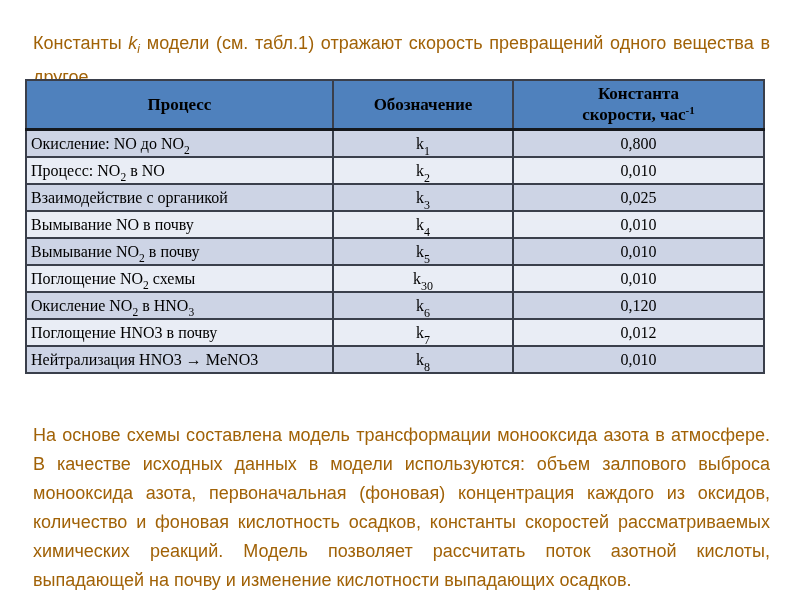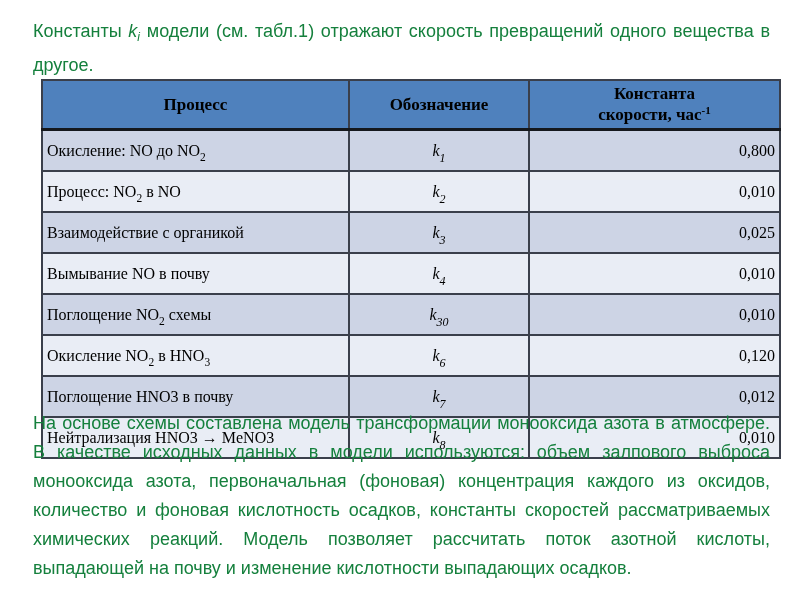--- a/index.html
+++ b/index.html
@@ -20,36 +20,37 @@
     color: var(--text);
   }
   .para {
     position: absolute;
     left: 33px;
     width: 737px;
     font-family: "Liberation Sans", "DejaVu Sans", sans-serif;
     font-size: 18px;
     line-height: 28px;
     text-align: justify;
-    color: #15803d;
+    color: #a16207;
+    margin-top: 12px;
   }
   .intro { top: 17px; }
   .outro { top: 409px; line-height: 29px; }
   .math-k {
     font-style: italic;
     font-family: "Liberation Sans", "DejaVu Sans", sans-serif;
   }
   .math-k sub {
     font-size: 12px;
     font-style: italic;
     vertical-align: -0.35em;
   }
   table.rate-table {
     position: absolute;
-    left: 41px;
+    left: 25px;
     top: 79px;
     width: 738px;
     border-collapse: collapse;
     table-layout: fixed;
     font-family: "Liberation Serif", "DejaVu Serif", serif;
     border: 2px solid var(--border);
   }
   .rate-table th {
     background: var(--header-bg);
     color: #000000;
@@ -61,30 +62,30 @@
     height: 49px;
     border: 2px solid var(--border);
     border-bottom: 3px solid #15181d;
     padding: 2px 4px;
   }
   .rate-table td {
     border: 2px solid var(--border);
     height: 21px;
     font-size: 16px;
     line-height: 19px;
-    padding: 10px 4px;
+    padding: 3px 4px;
     vertical-align: middle;
     white-space: nowrap;
     overflow: hidden;
   }
   .rate-table tbody tr:nth-child(odd) td { background: var(--row-odd); }
   .rate-table tbody tr:nth-child(even) td { background: var(--row-even); }
   .col-process { text-align: left; padding-left: 7px; }
-  .col-symbol { text-align: center; font-style: italic; font-size: 17px; }
-  .col-value { text-align: right; margin-left: 32px; }
+  .col-symbol { text-align: center; font-size: 17px; }
+  .col-value { text-align: center; margin-left: 32px; }
   .rate-table sub {
     font-size: 11.5px;
     line-height: 0;
     vertical-align: -0.4em;
   }
   .col-symbol sub { font-size: 12px; vertical-align: -0.5em; }
   .rate-header-sup {
     font-size: 11px;
     line-height: 0;
     vertical-align: 0.55em;
@@ -130,20 +131,25 @@
           <td class="col-process"><span>Взаимодействие с органикой</span></td>
           <td class="col-symbol"><span>k</span><sub>3</sub></td>
           <td class="col-value">0,025</td>
         </tr>
         <tr>
           <td class="col-process"><span>Вымывание NO в почву</span></td>
           <td class="col-symbol"><span>k</span><sub>4</sub></td>
           <td class="col-value">0,010</td>
         </tr>
         <tr>
+          <td class="col-process"><span>Вымывание NO</span><sub>2</sub><span> в почву</span></td>
+          <td class="col-symbol"><span>k</span><sub>5</sub></td>
+          <td class="col-value">0,010</td>
+        </tr>
+        <tr>
           <td class="col-process"><span>Поглощение NO</span><sub>2</sub><span> схемы</span></td>
           <td class="col-symbol"><span>k</span><sub>30</sub></td>
           <td class="col-value">0,010</td>
         </tr>
         <tr>
           <td class="col-process"><span>Окисление NO</span><sub>2</sub><span> в HNO</span><sub>3</sub></td>
           <td class="col-symbol"><span>k</span><sub>6</sub></td>
           <td class="col-value">0,120</td>
         </tr>
         <tr>

